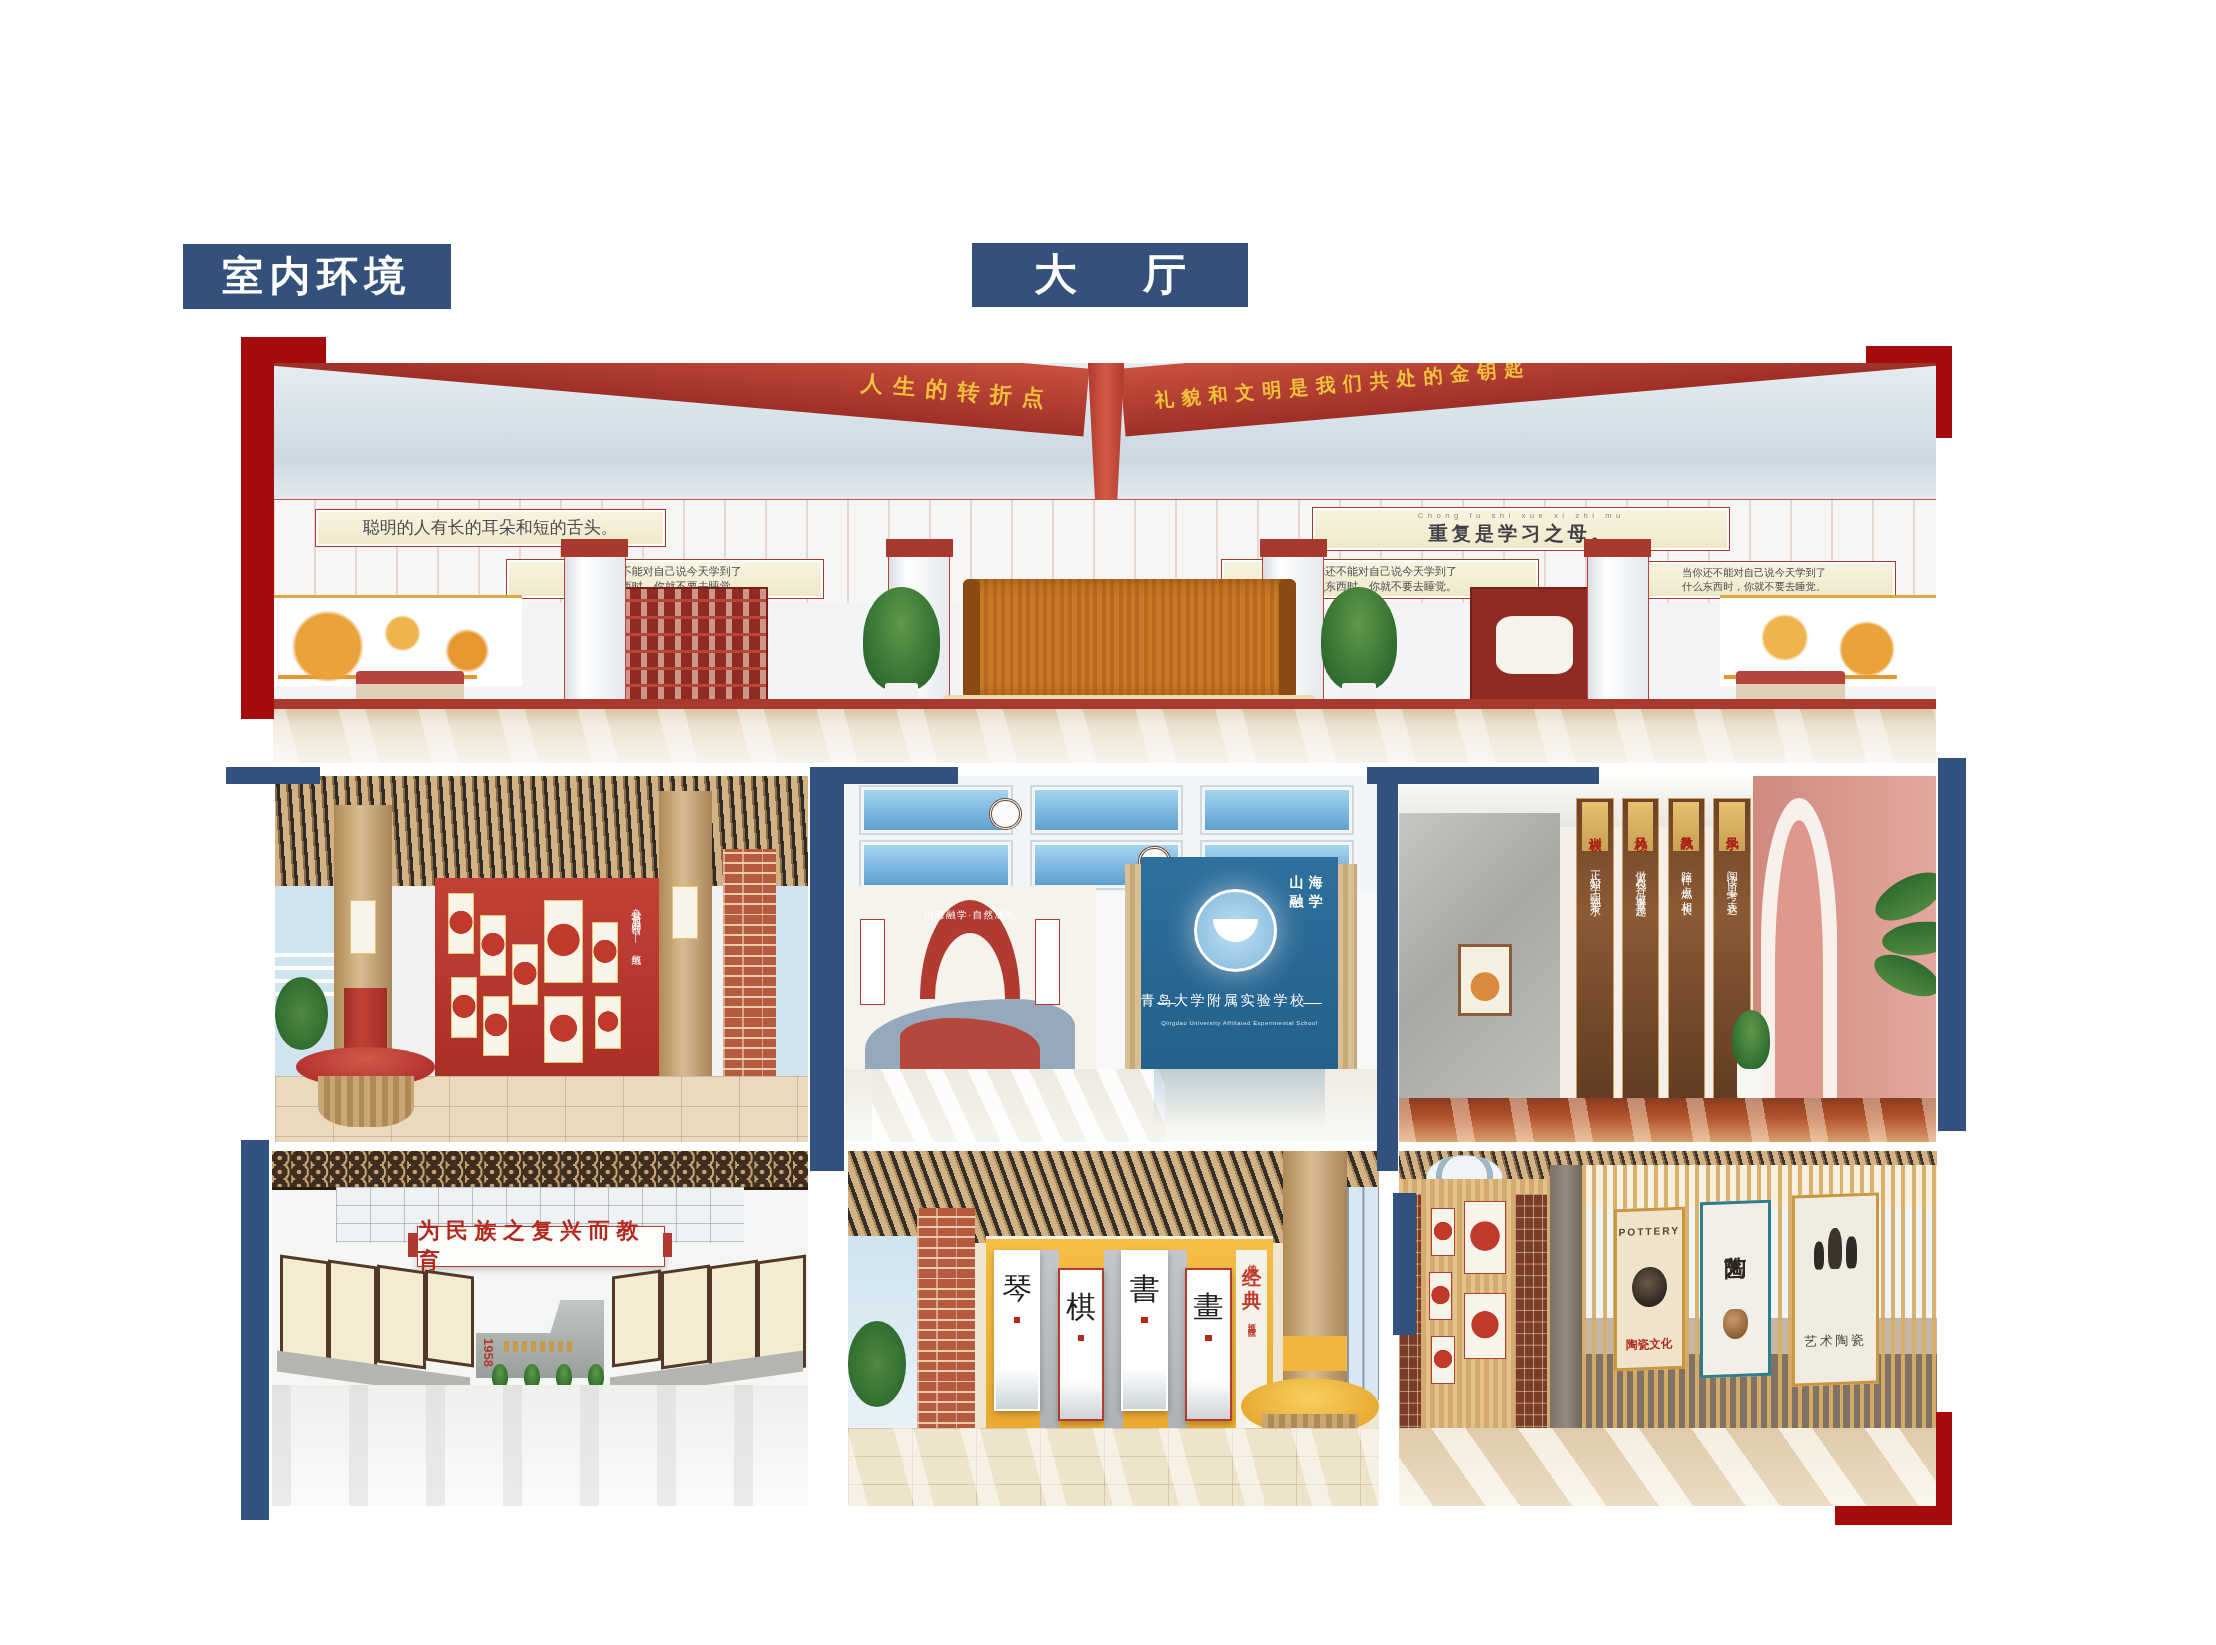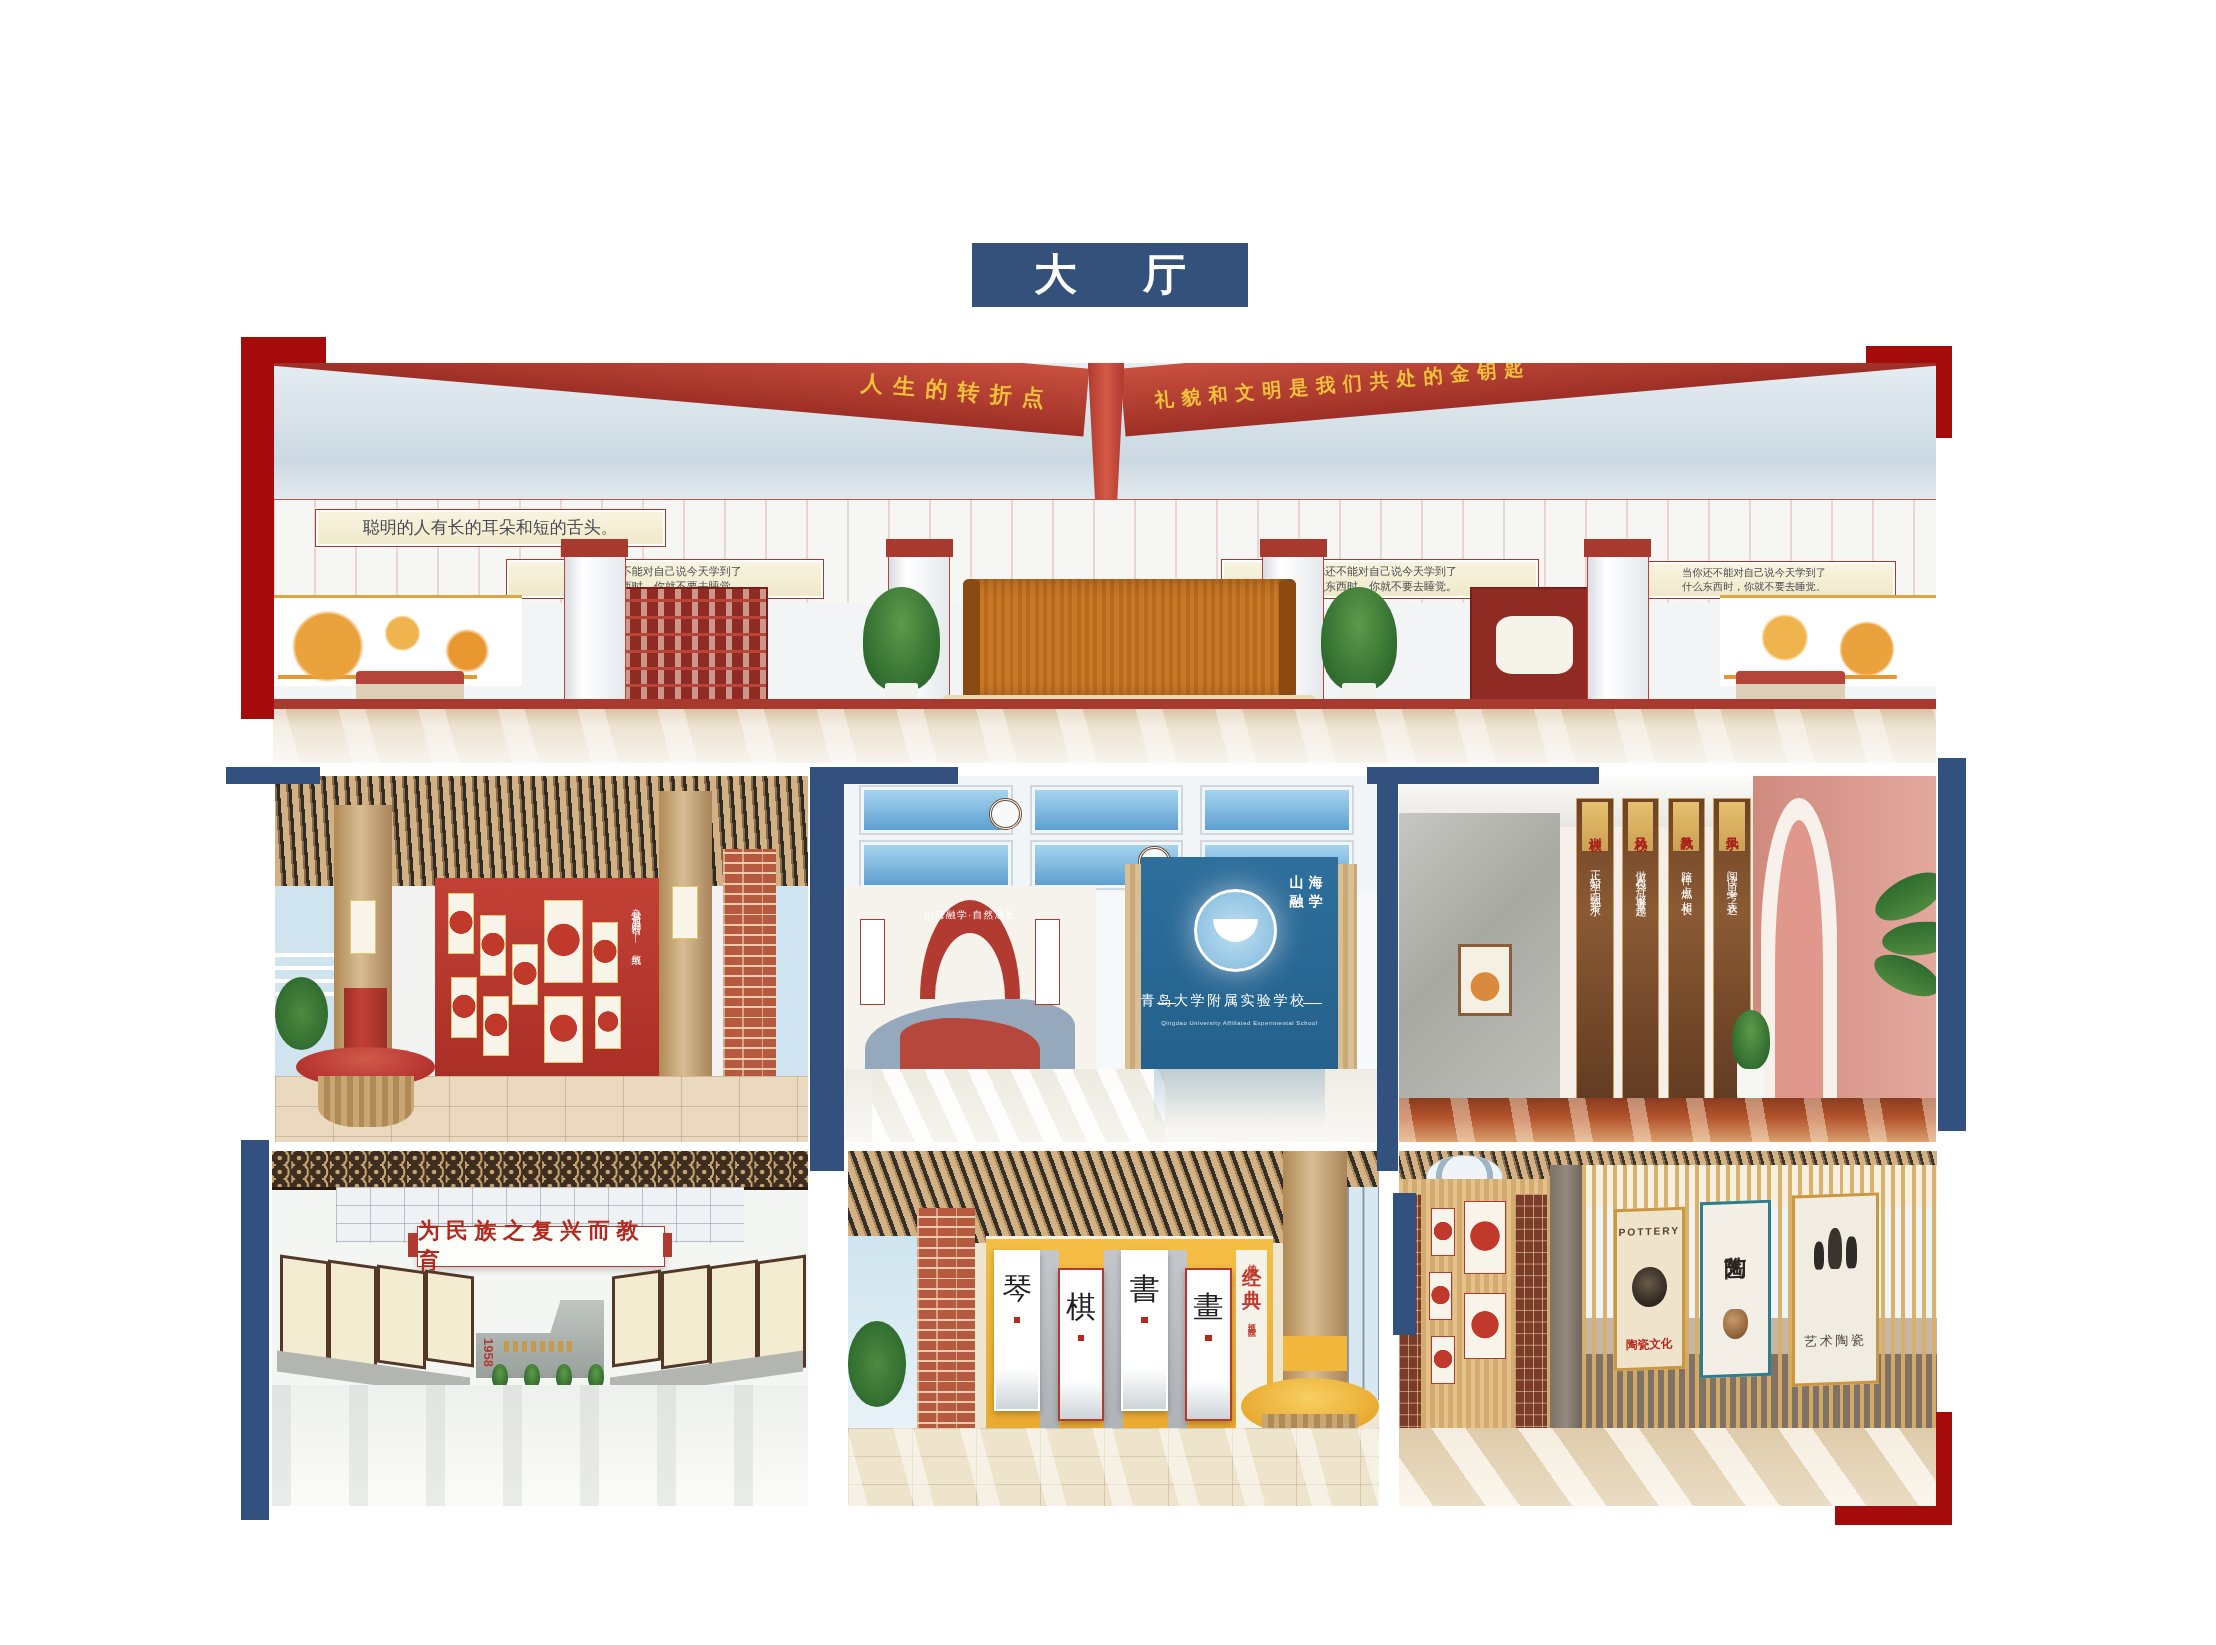--- a/index.html
+++ b/index.html
@@ -33,20 +33,23 @@
   .board{position:absolute;background:#f4ecd0;border:3.9px solid #53382a;}
   .scroll6{position:absolute;background:#ffffff;display:flex;flex-direction:column;align-items:center;
            box-shadow:0 2.6px 6.4px rgba(0,0,0,.25);}
   .poster7{position:absolute;display:flex;flex-direction:column;align-items:center;justify-content:space-around;text-align:center;}
 </style>
 </head>
 <body>
 
 <div class="page">
 
+  <div class="sec-label" style="left:183px;top:244px;width:268px;height:65px;font-size:41px;letter-spacing:6.4px;">
+    <span>室内环境</span>
+  </div>
   <div class="sec-label" style="left:972px;top:243px;width:276px;height:64px;font-size:43px;letter-spacing:11.6px;text-indent:11.6px;">
     <span>大　厅</span>
   </div>
 
   <div class="bk-red" style="left:241px;top:337px;width:33px;height:382px;"></div>
   <div class="bk-red" style="left:241px;top:337px;width:85px;height:26px;"></div>
   <div class="bk-red" style="left:1866px;top:346px;width:86px;height:17px;"></div>
   <div class="bk-red" style="left:1936px;top:346px;width:15.5px;height:92px;"></div>
   <div class="bk-red" style="left:1936px;top:1412px;width:15.5px;height:112px;"></div>
   <div class="bk-red" style="left:1835px;top:1506px;width:117px;height:18.7px;"></div>
@@ -65,20 +68,24 @@
       <span class="goldtxt" style="font-size:22px;letter-spacing:10.3px;padding-right:32px;">人生的转折点</span>
     </div>
     <div class="abs" style="right:-3%;top:-8%;width:52%;height:17%;background:linear-gradient(180deg,#c8503e,#9e2f26);transform:rotate(-5deg);display:flex;align-items:center;justify-content:flex-start;">
       <span class="goldtxt" style="font-size:19.3px;letter-spacing:7.7px;padding-left:32px;">礼貌和文明是我们共处的金钥匙</span>
     </div>
     <div class="abs" style="left:49%;top:0;width:2.2%;height:42%;background:linear-gradient(90deg,#b03a30,#d55a46 50%,#b03a30);clip-path:polygon(0 0,100% 0,76% 100%,24% 100%);"></div>
     <div class="abs" style="left:0;top:34%;width:100%;height:26%;background:#f6f7f5;border-top:1.9px solid #c05548;border-bottom:1.9px solid #c05548;background-image:repeating-linear-gradient(90deg,rgba(176,58,48,.18) 0 1.9px,transparent 1.9px 41px);"></div>
 
     <div class="p1banner" style="left:2.5%;top:36.5%;width:21%;height:9%;font-size:17px;">
       <span>聪明的人有长的耳朵和短的舌头。</span>
+    </div>
+    <div class="p1banner" style="left:62.5%;top:36%;width:25%;height:10.5%;">
+      <span style="font-size:7.7px;letter-spacing:4.5px;color:#8a8a86;">Chong fu shi xue xi zhi mu</span>
+      <span style="font-size:19.3px;letter-spacing:3.9px;color:#3f3f46;font-weight:bold;">重复是学习之母。</span>
     </div>
     <div class="p1banner" style="left:14%;top:49%;width:19%;height:9.5%;font-size:11px;">
       <span>当你还不能对自己说今天学到了</span>
       <span>什么东西时，你就不要去睡觉。</span>
     </div>
     <div class="p1banner" style="left:57%;top:49%;width:19%;height:9.5%;font-size:11px;">
       <span>当你还不能对自己说今天学到了</span>
       <span>什么东西时，你就不要去睡觉。</span>
     </div>
     <div class="p1banner" style="left:80.5%;top:49.5%;width:17%;height:9%;font-size:10.3px;">

